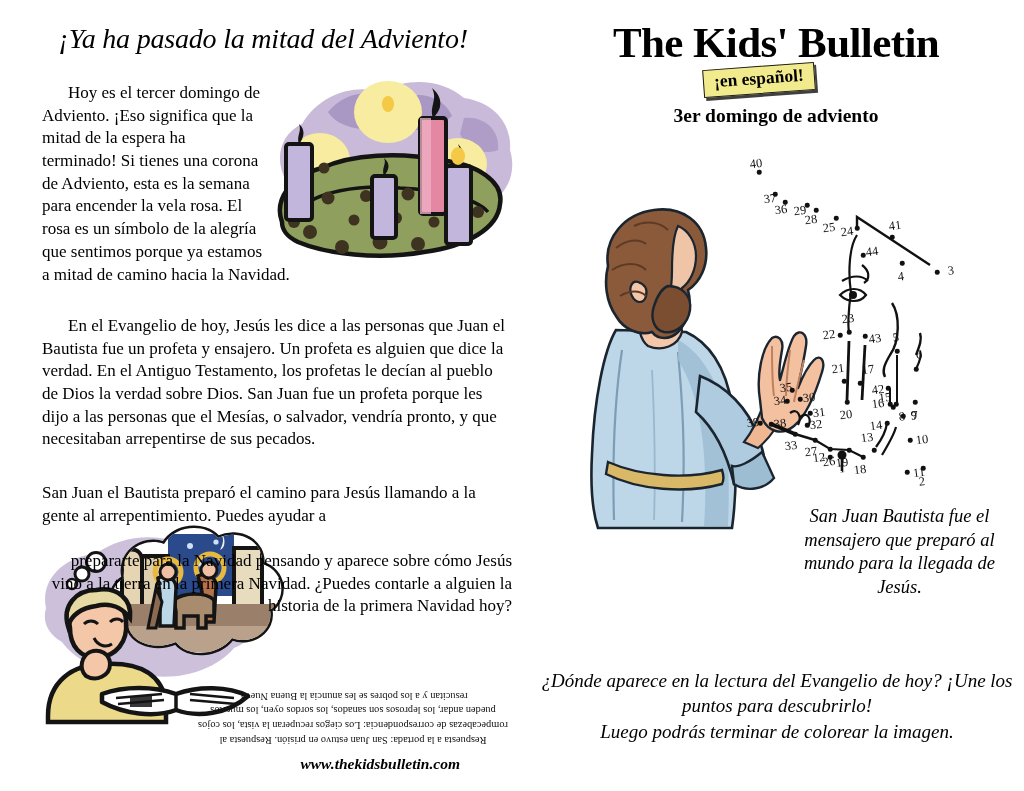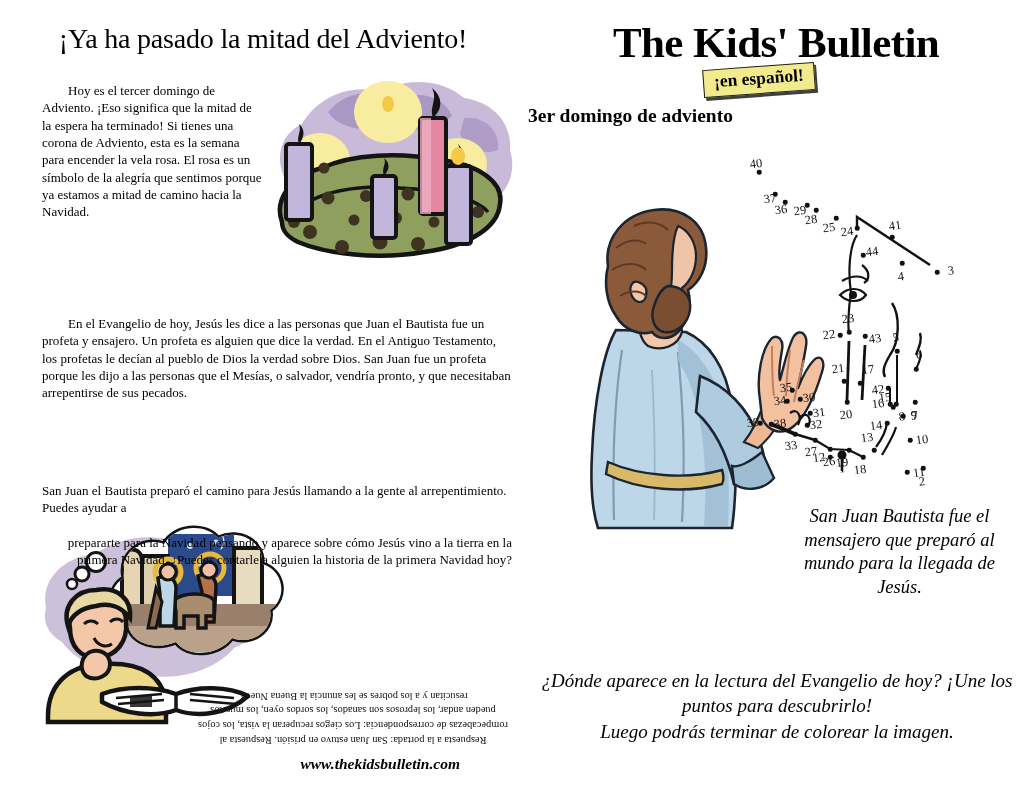--- a/index.html
+++ b/index.html
@@ -28,30 +28,31 @@
     left: 0; top: 0;
     width: 520px;
     height: 791px;
   }
   .left-title {
     position: absolute;
     left: 28px; top: 24px;
     width: 470px;
     text-align: center;
     font-family: "Liberation Serif", serif;
+    font-style: italic;
     font-size: 28px;
     line-height: 1.05;
     letter-spacing: -0.2px;
     white-space: nowrap;
   }
 
   .body-text {
     position: absolute;
     font-family: "Liberation Serif", serif;
-    font-size: 13px;
+    font-size: 17px;
     line-height: 1.335;
     text-align: left;
   }
 
   
   .para1 {
     left: 42px;
     top: 82px;
     width: 468px;
   }
@@ -143,20 +144,21 @@
     font-weight: bold;
     font-size: 17.5px;
     line-height: 1.25;
     box-shadow: 2px 3px 0 rgba(0,0,0,0.75);
     white-space: nowrap;
   }
   .issue-line {
     position: absolute;
     width: 496px;
     left: 8px;
+    text-align: center;
     font-family: "Liberation Serif", serif;
     font-weight: bold;
     font-size: 19.5px;
   }
   .issue-1 { top: 105px; }
   .issue-2 { top: 128px; }
 
   
   .puzzle {
     position: absolute;

